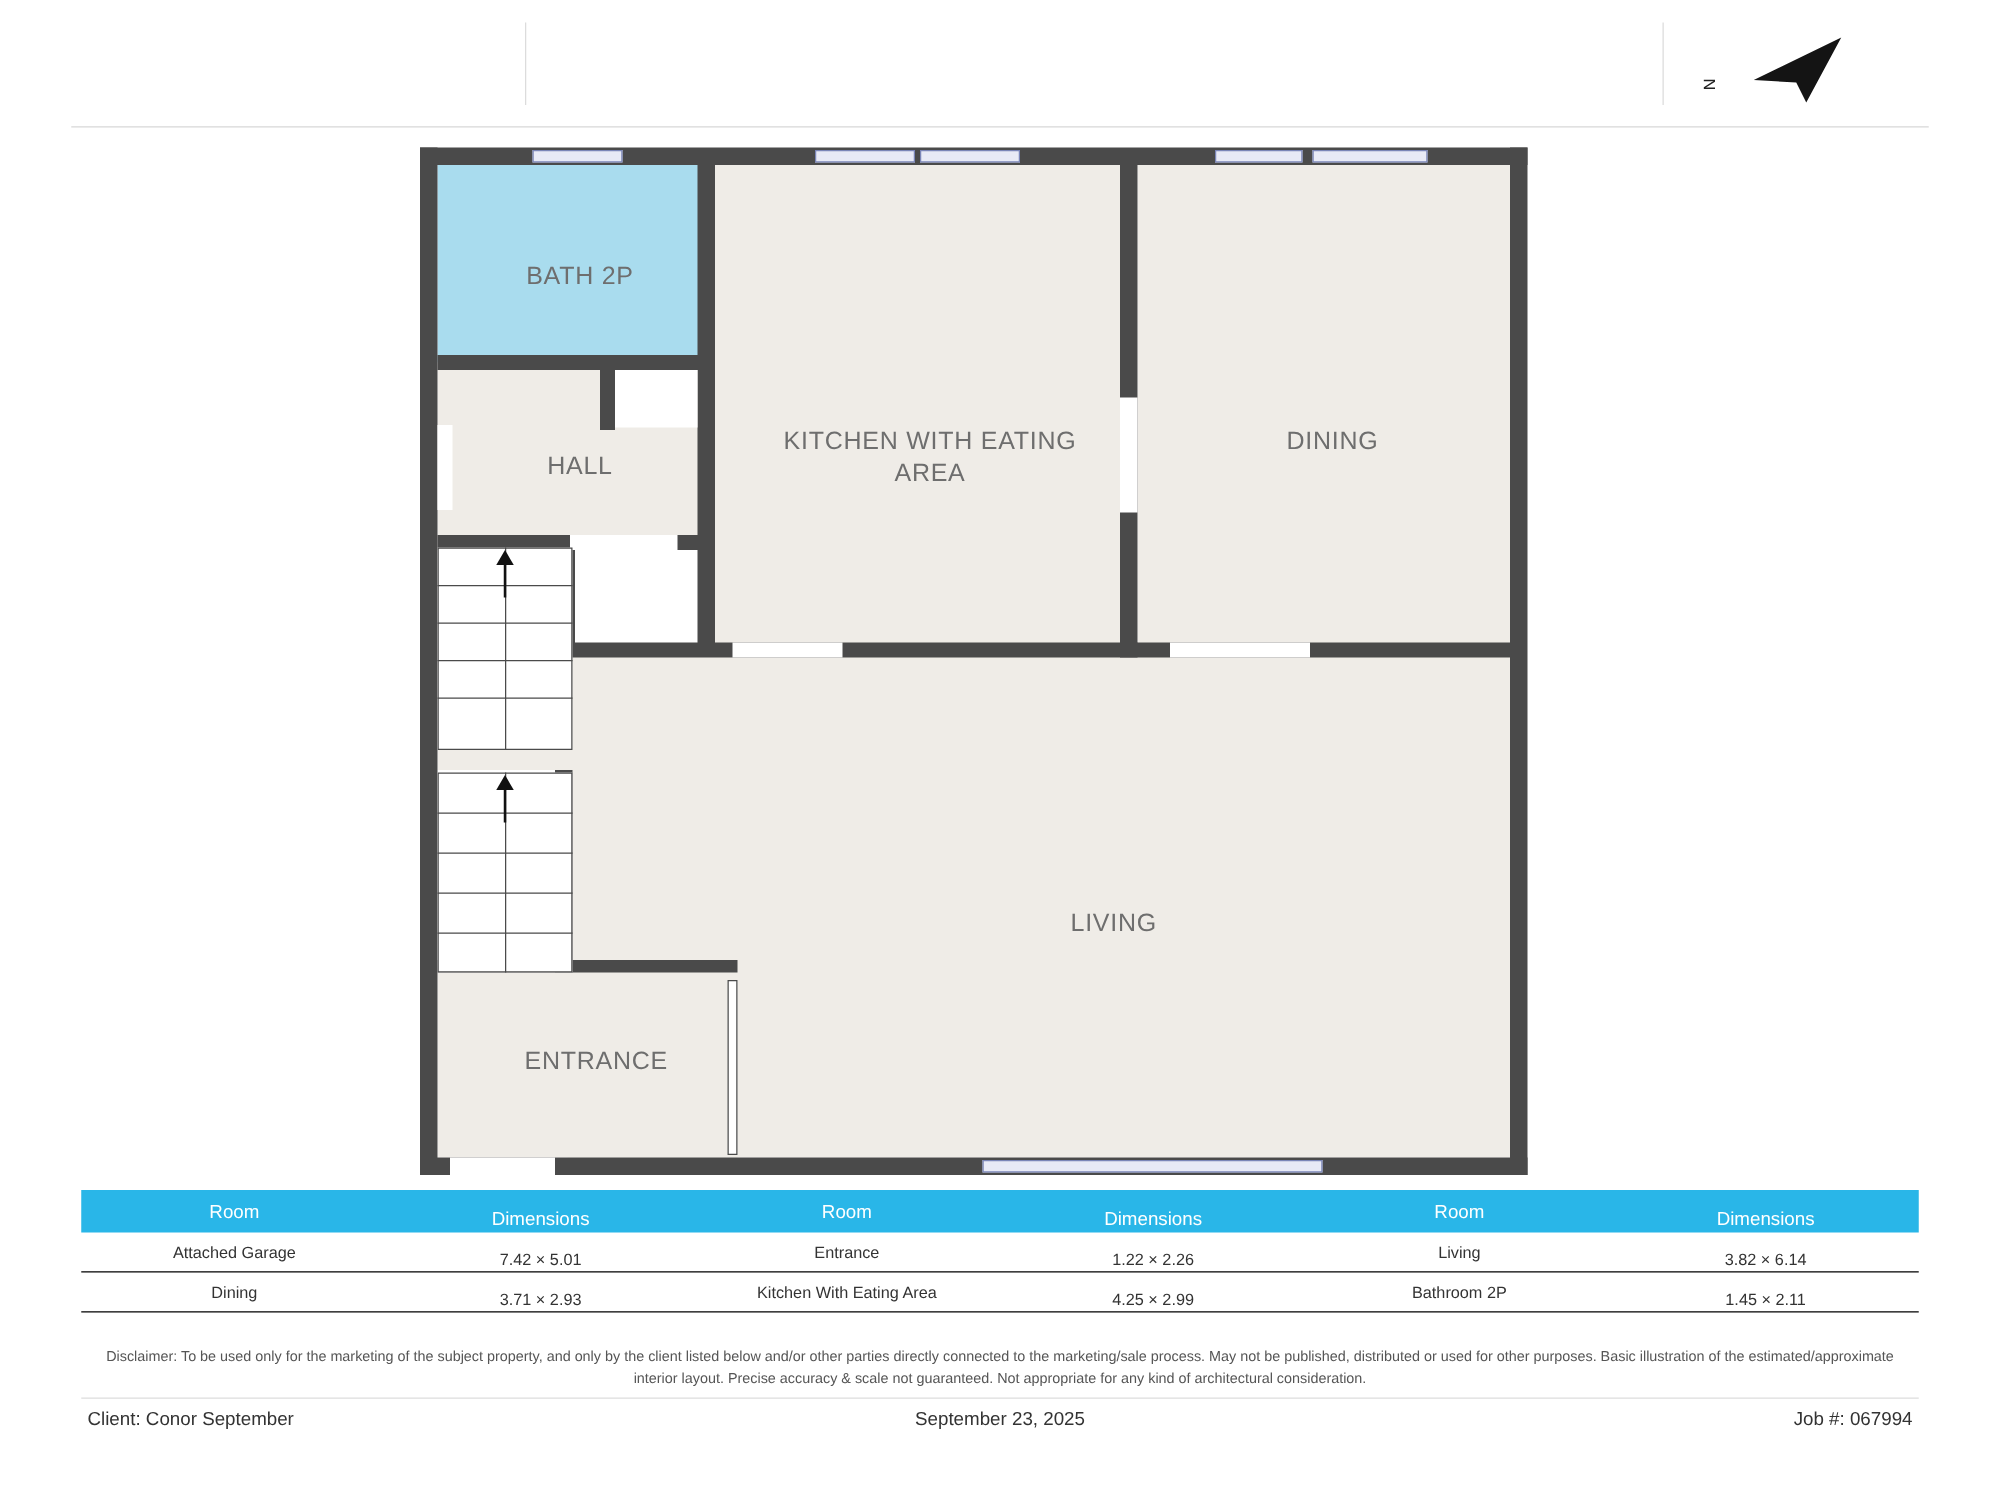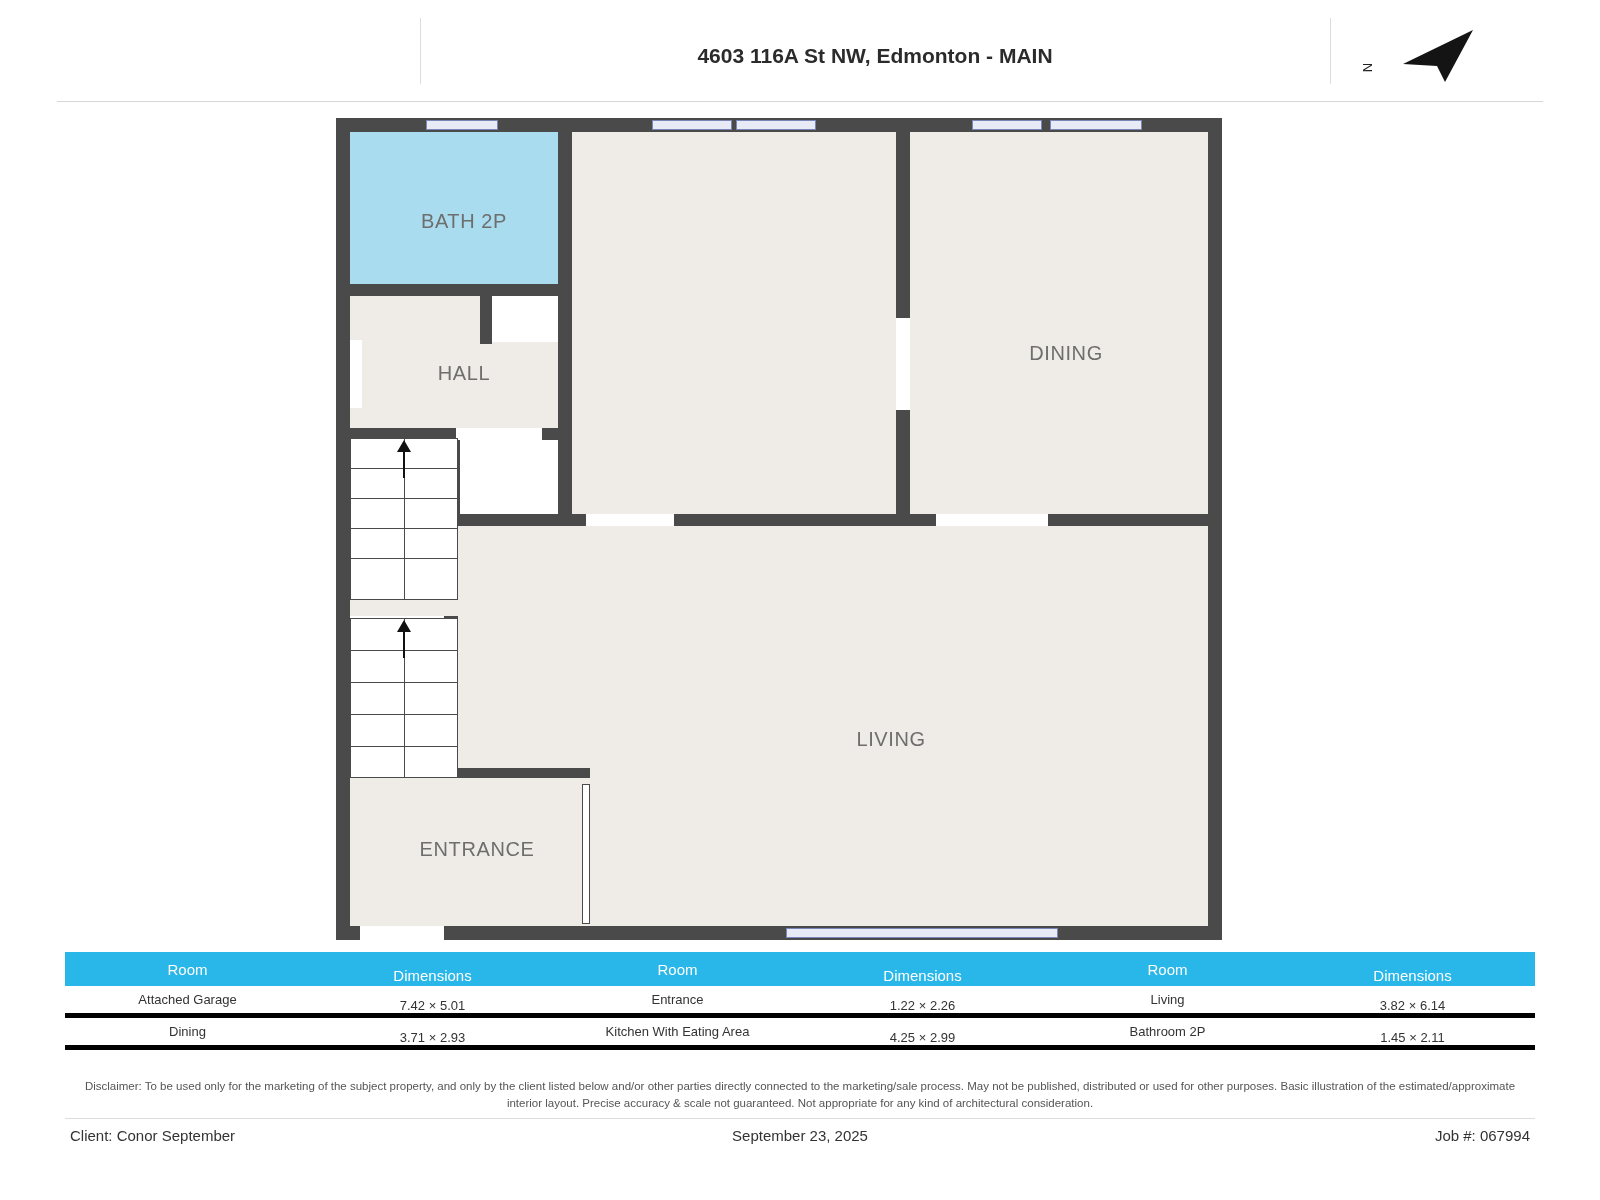--- a/index.html
+++ b/index.html
@@ -71,21 +71,21 @@
   .table {
     position:absolute; left:65px; top:952px; width:1470px;
   }
   .thead {
     display:flex; background:#29b6e8; color:#fff; height:34px; align-items:center;
     font-size:15px;
   }
   .thead div { text-align:center; }
   .trow {
     display:flex; height:32px; align-items:center; font-size:13px; color:#333;
-    border-bottom:5px solid #000000;
+    border-bottom:1px solid #000000;
   }
   .trow div { text-align:center; }
   .c-room { width:245px; }
   .c-dim  { width:245px;margin-top:12px; }
 
   
   .disclaimer {
     position:absolute; left:70px; top:1078px; width:1460px;
     text-align:center; font-size:11.5px; color:#555; line-height:1.45;
   }
@@ -95,21 +95,20 @@
   .f-left   { position:absolute; left:70px;  top:1127px; font-size:15px; color:#333; }
   .f-center { position:absolute; left:0;     top:1127px; width:1600px; text-align:center; font-size:15px; color:#333; }
   .f-right  { position:absolute; right:70px; top:1127px; font-size:15px; color:#333; }
 </style>
 </head>
 <body>
 
 <div class="header">
 
   <div class="header-div1"></div>
-  <div class="title">4603 116A St NW, Edmonton - MAIN</div>
   <div class="header-div2"></div>
 
   <div class="compass">
     <svg width="130" height="56" viewBox="0 0 130 56">
       <path d="M118 2 L48 36 L82 38 L90 54 Z" fill="#141414"></path>
     </svg>
     <span class="nlabel">N</span>
   </div>
   <div class="header-rule"></div>
 </div>
@@ -171,20 +170,24 @@
   <div class="stair-line" style="left:14px; top:532px; width:108px; height:1px;"></div>
   <div class="stair-line" style="left:14px; top:564px; width:108px; height:1px;"></div>
   <div class="stair-line" style="left:14px; top:596px; width:108px; height:1px;"></div>
   <div class="stair-line" style="left:14px; top:628px; width:108px; height:1px;"></div>
   <div class="stair-line" style="left:68px; top:500px; width:1px; height:160px;"></div>
   <div class="arrow-up" style="left:61px; top:502px;"></div>
   <div class="arrow-stem" style="left:67px; top:514px; height:26px;"></div>
 
   <div class="label" style="left:14px; top:92px; width:214px;">BATH 2P</div>
   <div class="label" style="left:14px; top:244px; width:214px;">HALL</div>
+  <div class="label" style="left:236px; top:222px; width:330px; line-height:26px;">
+    <span>KITCHEN WITH EATING</span><br>
+    <span>AREA</span>
+  </div>
   <div class="label" style="left:574px; top:224px; width:298px;">DINING</div>
   <div class="label" style="left:398px; top:610px; width:300px;">LIVING</div>
   <div class="label" style="left:14px; top:720px; width:240px;">ENTRANCE</div>
 </div>
 
 <div class="table">
   <div class="thead">
     <div class="c-room">Room</div>
     <div class="c-dim">Dimensions</div>
     <div class="c-room">Room</div>

